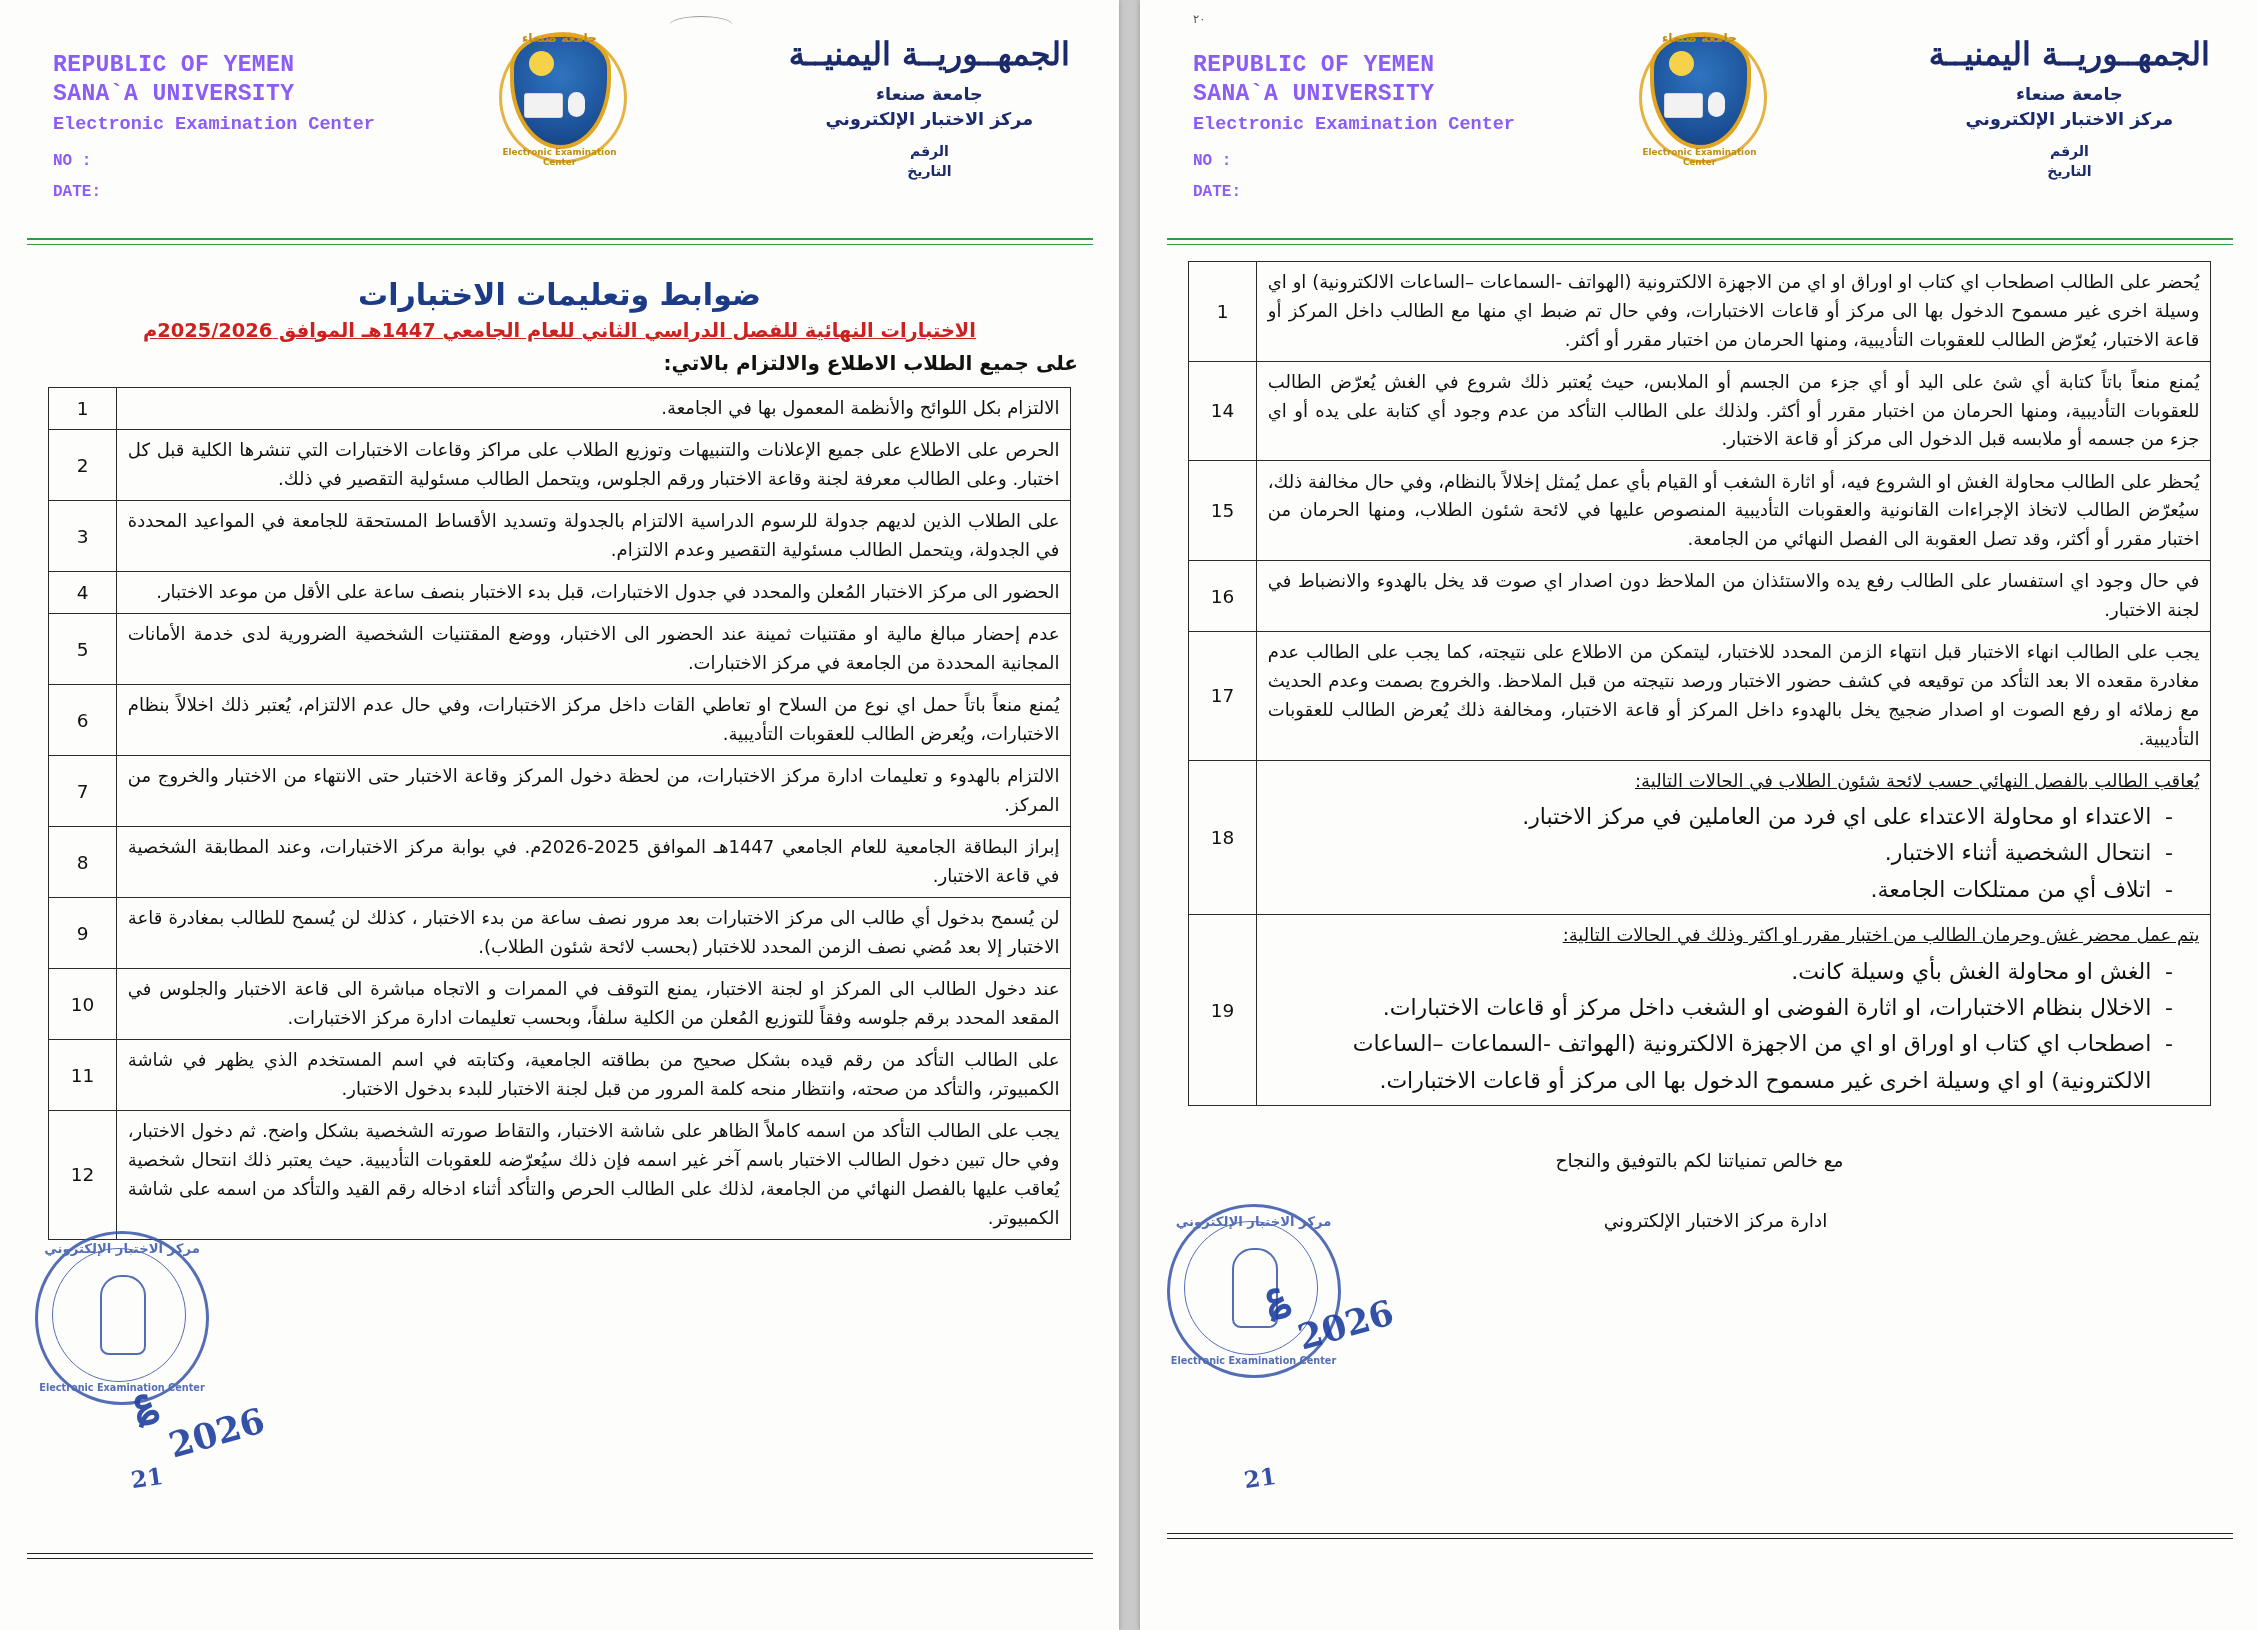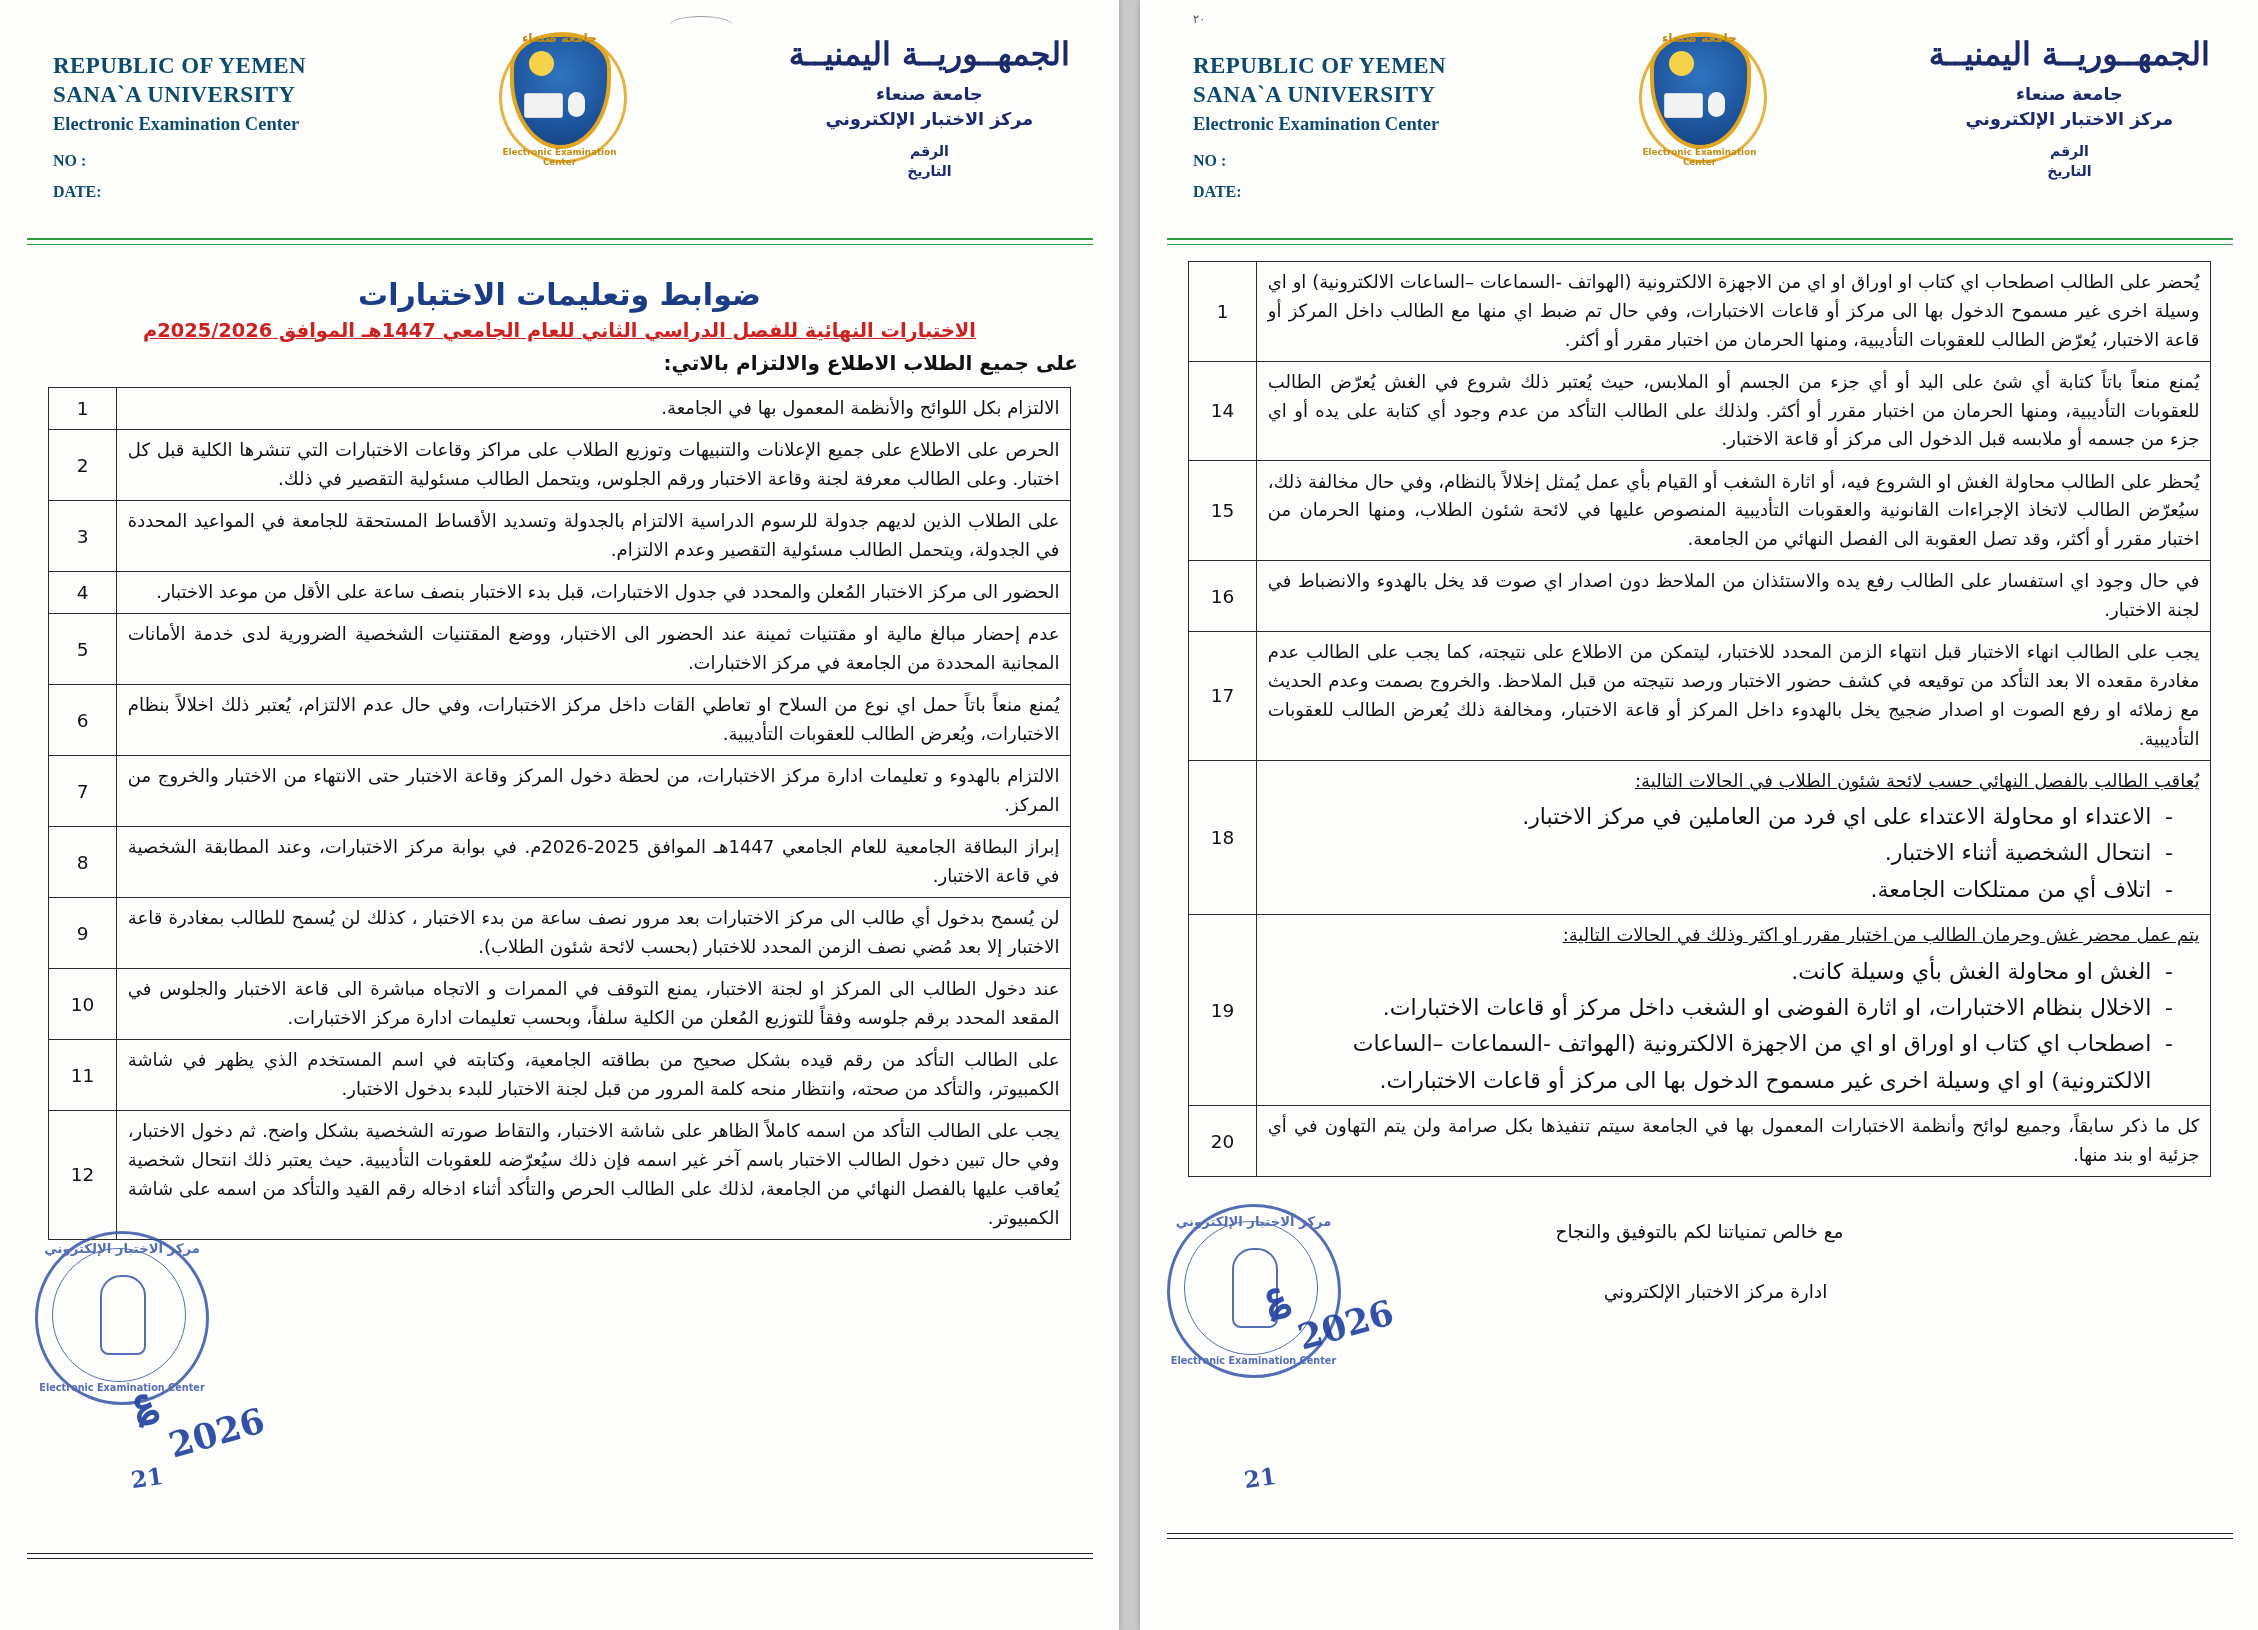--- a/index.html
+++ b/index.html
@@ -31,22 +31,22 @@
   .letterhead {
     position: relative;
     height: 238px;
   }
   .lh-en {
     position: absolute;
     left: 53px;
     top: 51px;
     direction: ltr;
     text-align: left;
-    font-family: Liberation Serif, serif;
-    color: #0c4a6e;
+    font-family: Liberation Mono, monospace;
+    color: #8b5cf6;
   }
   .lh-en .l1 { font-size: 23px; font-weight: bold; letter-spacing: 0.4px; line-height: 1.28; }
   .lh-en .l2 { font-size: 23px; font-weight: bold; letter-spacing: 0.4px; line-height: 1.28; }
   .lh-en .l3 { font-size: 18.5px; font-weight: bold; line-height: 1.6; }
   .lh-en .l4 { font-size: 16px; font-weight: bold; line-height: 1.9; margin-top: 7px;}
   .lh-en .l5 { font-size: 16px; font-weight: bold; line-height: 1.9; }
 
   .lh-ar {
     position: absolute;
     right: 49px;
@@ -509,24 +509,20 @@
             <td class="txt">
               <span class="lead-line u">يتم عمل محضر غش وحرمان الطالب من اختبار مقرر او اكثر وذلك في الحالات التالية:</span>
               <ul class="dashes">
                 <li>الغش او محاولة الغش  بأي وسيلة كانت.</li>
                 <li>الاخلال بنظام الاختبارات، او اثارة الفوضى او الشغب داخل مركز أو قاعات الاختبارات.</li>
                 <li>اصطحاب اي كتاب او اوراق او اي من الاجهزة الالكترونية (الهواتف -السماعات –الساعات الالكترونية) او اي وسيلة اخرى غير مسموح الدخول بها الى مركز أو قاعات الاختبارات.</li>
               </ul>
             </td>
             <td class="num">19</td>
           </tr>
-          <tr>
-            <td class="txt">كل ما ذكر سابقاً، وجميع لوائح وأنظمة الاختبارات المعمول بها في الجامعة سيتم تنفيذها بكل صرامة ولن يتم التهاون في أي جزئية او بند منها.</td>
-            <td class="num">20</td>
-          </tr>
         </tbody>
     </table>
 
     <div class="closing">
       <div class="l1">مع خالص تمنياتنا لكم  بالتوفيق والنجاح</div>
       <div class="l2">ادارة مركز الاختبار الإلكتروني</div>
     </div>
 
     <div class="stamp" style="left:26.5px; top:1204px;">
       <div class="inner"></div>

